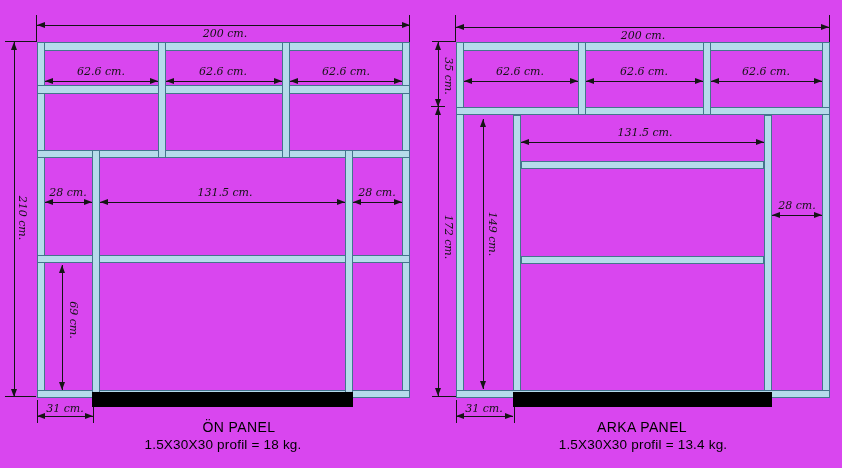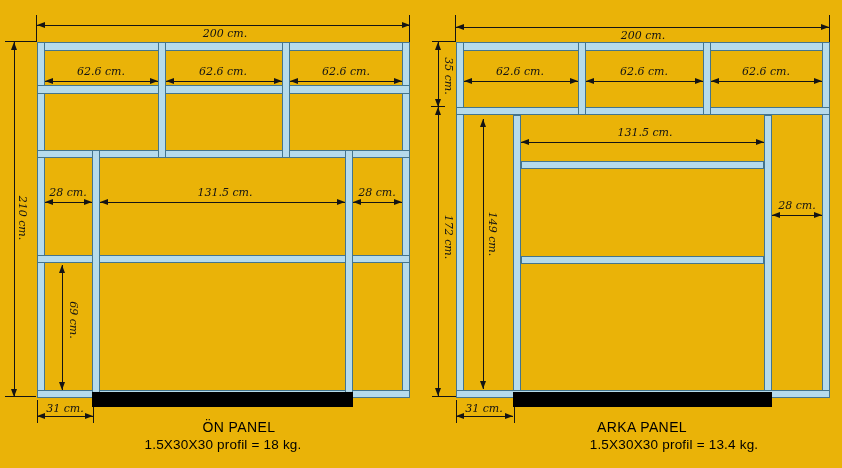--- a/index.html
+++ b/index.html
@@ -3,21 +3,21 @@
 <meta charset="utf-8">
 <style>
   :root{
     --profile-fill:#b6dbeb;
     --profile-stroke:#44758d;
     --dim-color:#141414;
     --bar-color:#000000;
   }
   html,body{margin:0;padding:0;background:#fff;}
   .canvas{
-    position:relative;width:842px;height:468px;background:#eab308;overflow:hidden;
+    position:relative;width:842px;height:468px;background:#d946ef;overflow:hidden;
     font-family:"Liberation Sans",sans-serif;
   }
   .member{
     position:absolute;background:var(--profile-fill);
     border:1px solid var(--profile-stroke);box-sizing:border-box;
   }
   .bar{position:absolute;background:var(--bar-color);}
   .dimh{position:absolute;height:0;border-top:1px solid var(--dim-color);}
   .dimh.arr::before{content:"";position:absolute;left:0;top:-4px;width:0;height:0;
     border-top:3px solid transparent;border-bottom:3px solid transparent;
@@ -147,16 +147,16 @@
 
     <div class="dimh arr" style="left:772px;top:215px;width:50px;"></div>
     <div class="dlabel hcenter" style="left:797px;top:199px;">28 cm.</div>
 
     <div class="ext" style="left:456px;top:400px;width:1px;height:23px;"></div>
     <div class="ext" style="left:514px;top:407px;width:1px;height:16px;"></div>
     <div class="dimh arr" style="left:456px;top:416px;width:57px;"></div>
     <div class="dlabel hcenter" style="left:484px;top:402px;">31 cm.</div>
 
     <div class="panel-title" style="left:642px;top:419px;">ARKA PANEL</div>
-    <div class="panel-sub" style="left:674px;top:437px;">1.5X30X30 profil = 13.4 kg.</div>
+    <div class="panel-sub" style="left:643px;top:437px;">1.5X30X30 profil = 13.4 kg.</div>
   </div>
 
 </div>
 
 </body></html>

